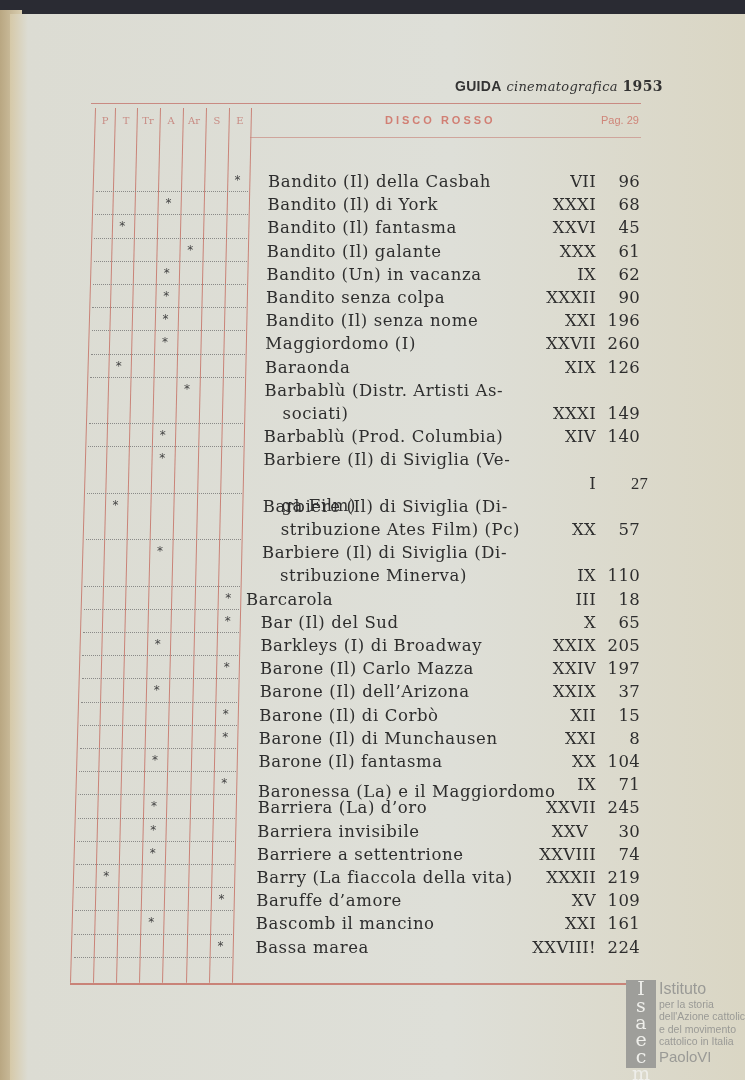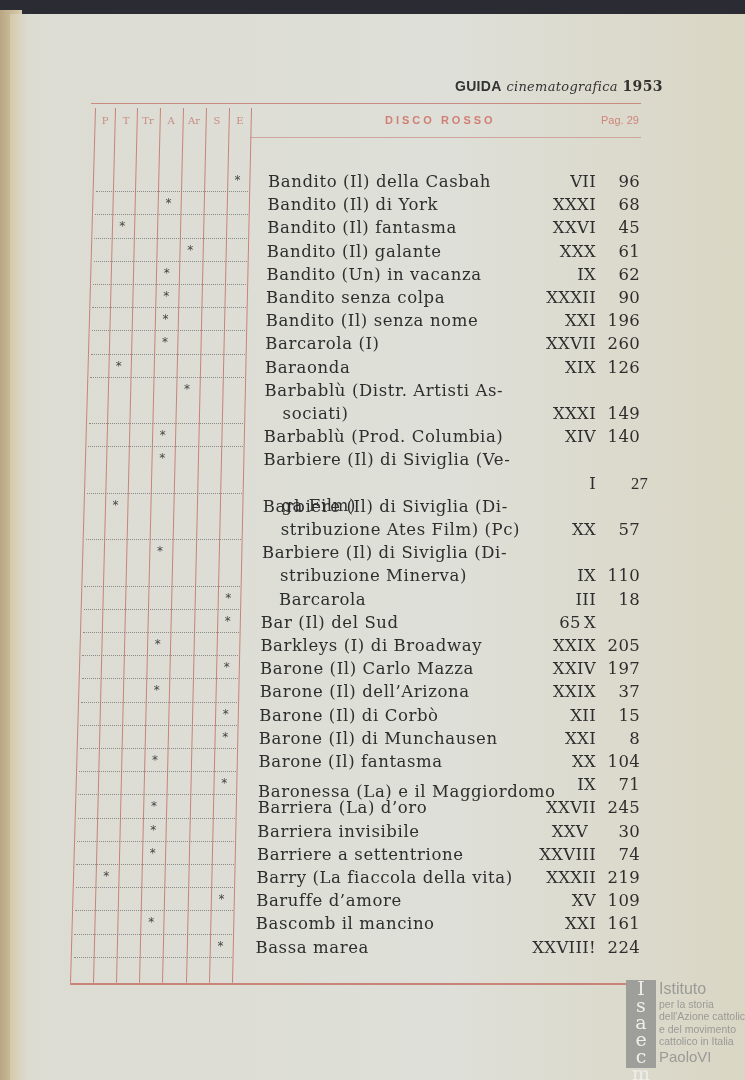--- a/index.html
+++ b/index.html
@@ -141,21 +141,21 @@
     <span class="ref" style="left: 500px; top: 241.6px;">61</span>
     <span class="ttl" style="left: 266.478px; top: 264.8px;">Bandito (Un) in vacanza</span>
     <span class="ref" style="left: 456px; top: 264.8px;">IX</span>
     <span class="ref" style="left: 500px; top: 264.8px;">62</span>
     <span class="ttl" style="left: 266.098px; top: 288px;">Bandito senza colpa</span>
     <span class="ref" style="left: 456px; top: 288px;">XXXII</span>
     <span class="ref" style="left: 500px; top: 288px;">90</span>
     <span class="ttl" style="left: 265.717px; top: 311.2px;">Bandito (Il) senza nome</span>
     <span class="ref" style="left: 456px; top: 311.2px;">XXI</span>
     <span class="ref" style="left: 500px; top: 311.2px;">196</span>
-    <span class="ttl" style="left: 265.337px; top: 334.4px;">Barcarola (I)</span>
+    <span class="ttl" style="left: 265.337px; top: 334.4px;">Maggiordomo (I)</span>
     <span class="ref" style="left: 456px; top: 334.4px;">XXVII</span>
     <span class="ref" style="left: 500px; top: 334.4px;">260</span>
     <span class="ttl" style="left: 264.956px; top: 357.6px;">Baraonda</span>
     <span class="ref" style="left: 456px; top: 357.6px;">XIX</span>
     <span class="ref" style="left: 500px; top: 357.6px;">126</span>
     <span class="ttl" style="left: 264.576px; top: 380.8px;">Barbablù (Distr. Artisti As-</span>
     <span class="ttl" style="left: 282.576px; top: 404px;">sociati)</span>
     <span class="ref" style="left: 456px; top: 404px;">XXXI</span>
     <span class="ref" style="left: 500px; top: 404px;">149</span>
     <span class="ttl" style="left: 263.815px; top: 427.2px;">Barbablù (Prod. Columbia)</span>
@@ -166,26 +166,26 @@
     <span class="ref" style="left: 456px; top: 473.6px;">I</span>
     <span class="ref" style="left: 508px; top: 473.6px; font-family: Liberation Serif, serif;">27</span>
     <span class="ttl" style="left: 262.673px; top: 496.8px;">Barbiere (Il) di Siviglia (Di-</span>
     <span class="ttl" style="left: 280.673px; top: 520px;">stribuzione Ates Film) (Pc)</span>
     <span class="ref" style="left: 456px; top: 520px;">XX</span>
     <span class="ref" style="left: 500px; top: 520px;">57</span>
     <span class="ttl" style="left: 261.912px; top: 543.2px;">Barbiere (Il) di Siviglia (Di-</span>
     <span class="ttl" style="left: 279.912px; top: 566.4px;">stribuzione Minerva)</span>
     <span class="ref" style="left: 456px; top: 566.4px;">IX</span>
     <span class="ref" style="left: 500px; top: 566.4px;">110</span>
-    <span class="ttl" style="left: 279px; top: 589.6px; text-align: center;">Barcarola</span>
+    <span class="ttl" style="left: 246px; top: 589.6px; text-align: center;">Barcarola</span>
     <span class="ref" style="left: 456px; top: 589.6px;">III</span>
     <span class="ref" style="left: 500px; top: 589.6px;">18</span>
     <span class="ttl" style="left: 260.771px; top: 612.8px;">Bar (Il) del Sud</span>
     <span class="ref" style="left: 456px; top: 612.8px;">X</span>
-    <span class="ref" style="left: 500px; top: 612.8px; text-align: center;">65</span>
+    <span class="ref" style="left: 500px; top: 612.8px;">65</span>
     <span class="ttl" style="left: 260.39px; top: 636px;">Barkleys (I) di Broadway</span>
     <span class="ref" style="left: 456px; top: 636px;">XXIX</span>
     <span class="ref" style="left: 500px; top: 636px;">205</span>
     <span class="ttl" style="left: 260.01px; top: 659.2px;">Barone (Il) Carlo Mazza</span>
     <span class="ref" style="left: 456px; top: 659.2px;">XXIV</span>
     <span class="ref" style="left: 500px; top: 659.2px;">197</span>
     <span class="ttl" style="left: 259.629px; top: 682.4px;">Barone (Il) dell’Arizona</span>
     <span class="ref" style="left: 456px; top: 682.4px;">XXIX</span>
     <span class="ref" style="left: 500px; top: 682.4px;">37</span>
     <span class="ttl" style="left: 259.249px; top: 705.6px;">Barone (Il) di Corbò</span>

